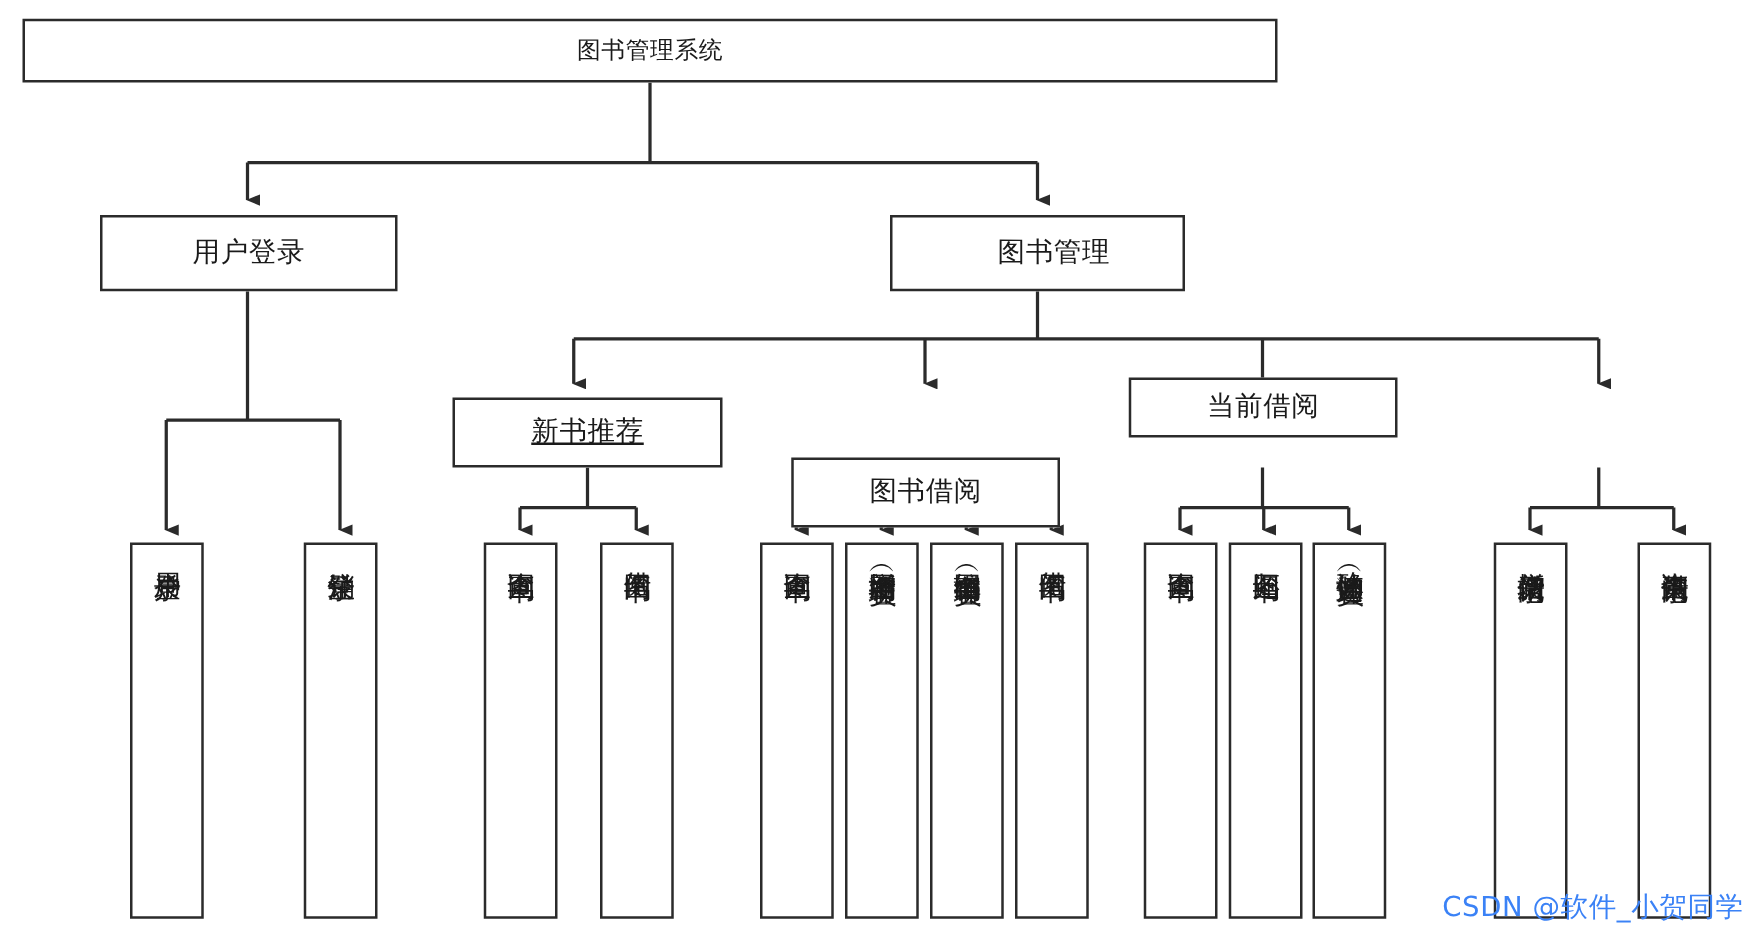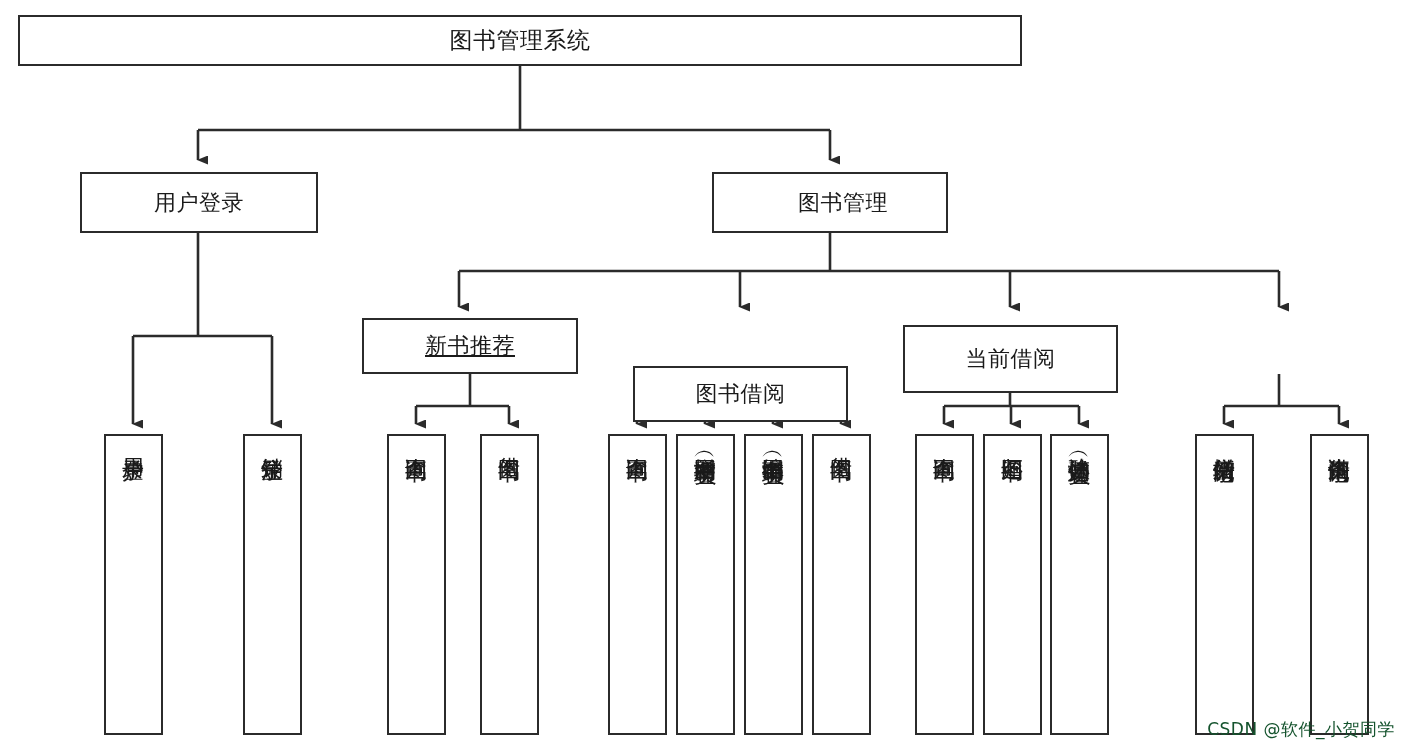--- a/index.html
+++ b/index.html
@@ -35,40 +35,40 @@
     justify-content: center;
     color: #1a1a1a;
   }
   .node-label {
     font-size: 22px;
     line-height: 1.15;
     letter-spacing: 0.5px;
     white-space: nowrap;
     color: #1a1a1a;
   }
-  .node.root .node-label { font-size: 23px; }
+  .node.root .node-label { font-size: 19px; }
   .node.level2 .node-label { font-size: 22px; }
   .node.leaf {
     align-items: flex-start;
     padding-top: 4px;
   }
   .node.leaf .node-label {
     writing-mode: vertical-rl;
     text-orientation: upright;
     font-size: 22px;
     line-height: 1.05;
     letter-spacing: 1px;
     white-space: normal;
   }
   .watermark {
     position: absolute;
     right: 10px;
     bottom: 6px;
-    font-size: 17px;
-    color: #14532d;
+    font-size: 22px;
+    color: #3b82f6;
     letter-spacing: 0.5px;
     white-space: nowrap;
   }
 </style>
 </head>
 <body>
 
 <div id="canvas">
 
   <svg class="connectors" viewBox="0 0 1405 747">
@@ -131,21 +131,21 @@
   <div class="node level1" style="left:712px; top:172px; width:236px; height:61px;padding-left:26px;">
     <span class="node-label">图书管理</span>
   </div>
 
   <div class="node level2" style="left:362px; top:318px; width:216px; height:56px;text-decoration:underline;">
     <span class="node-label">新书推荐</span>
   </div>
   <div class="node level2" style="left:633px; top:318px; width:215px; height:56px;margin-top:48px;">
     <span class="node-label">图书借阅</span>
   </div>
-  <div class="node level2" style="left:903px; top:325px; width:215px; height:68px;justify-content:center;">
+  <div class="node level2" style="left:903px; top:302px; width:215px; height:48px;justify-content:center;">
     <span class="node-label">当前借阅</span>
   </div>
 
   <div class="node leaf" style="left:104px; top:434px; width:59px; height:301px;">
     <span class="node-label">用户登录</span>
   </div>
   <div class="node leaf" style="left:243px; top:434px; width:59px; height:301px;">
     <span class="node-label">注销登录</span>
   </div>
 

